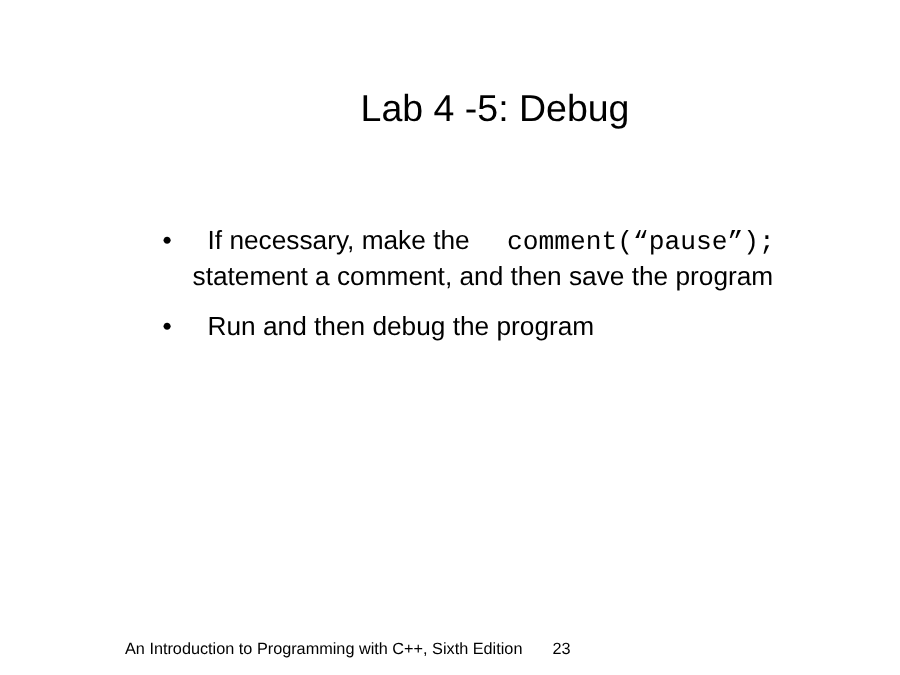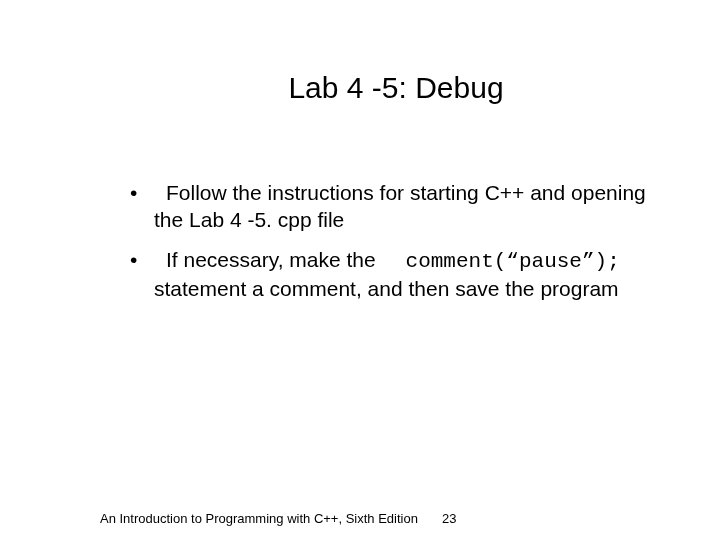--- a/index.html
+++ b/index.html
@@ -74,24 +74,24 @@
   </style>
 </head>
 <body>
 
 <div class="slide">
   <h1 class="title">Lab 4 -5: Debug</h1>
 
   <div class="content">
     <ul>
       <li>
-        <span>Follow the instructions for starting C++ and opening the Lab 4 -5. cpp file</span>
+        <span>If necessary, make the </span><span class="code">comment(“pause”);</span><span> statement a comment, and then save the program</span>
       </li>
       <li>
-        <span>If necessary, make the </span><span class="code">comment(“pause”);</span><span> statement a comment, and then save the program</span>
+        <span>Run and then debug the program</span>
       </li>
     </ul>
   </div>
 
   <div class="footer">
     <span class="footer-left">An Introduction to Programming with C++, Sixth Edition</span>
     <span class="footer-right">23</span>
   </div>
 </div>
 

